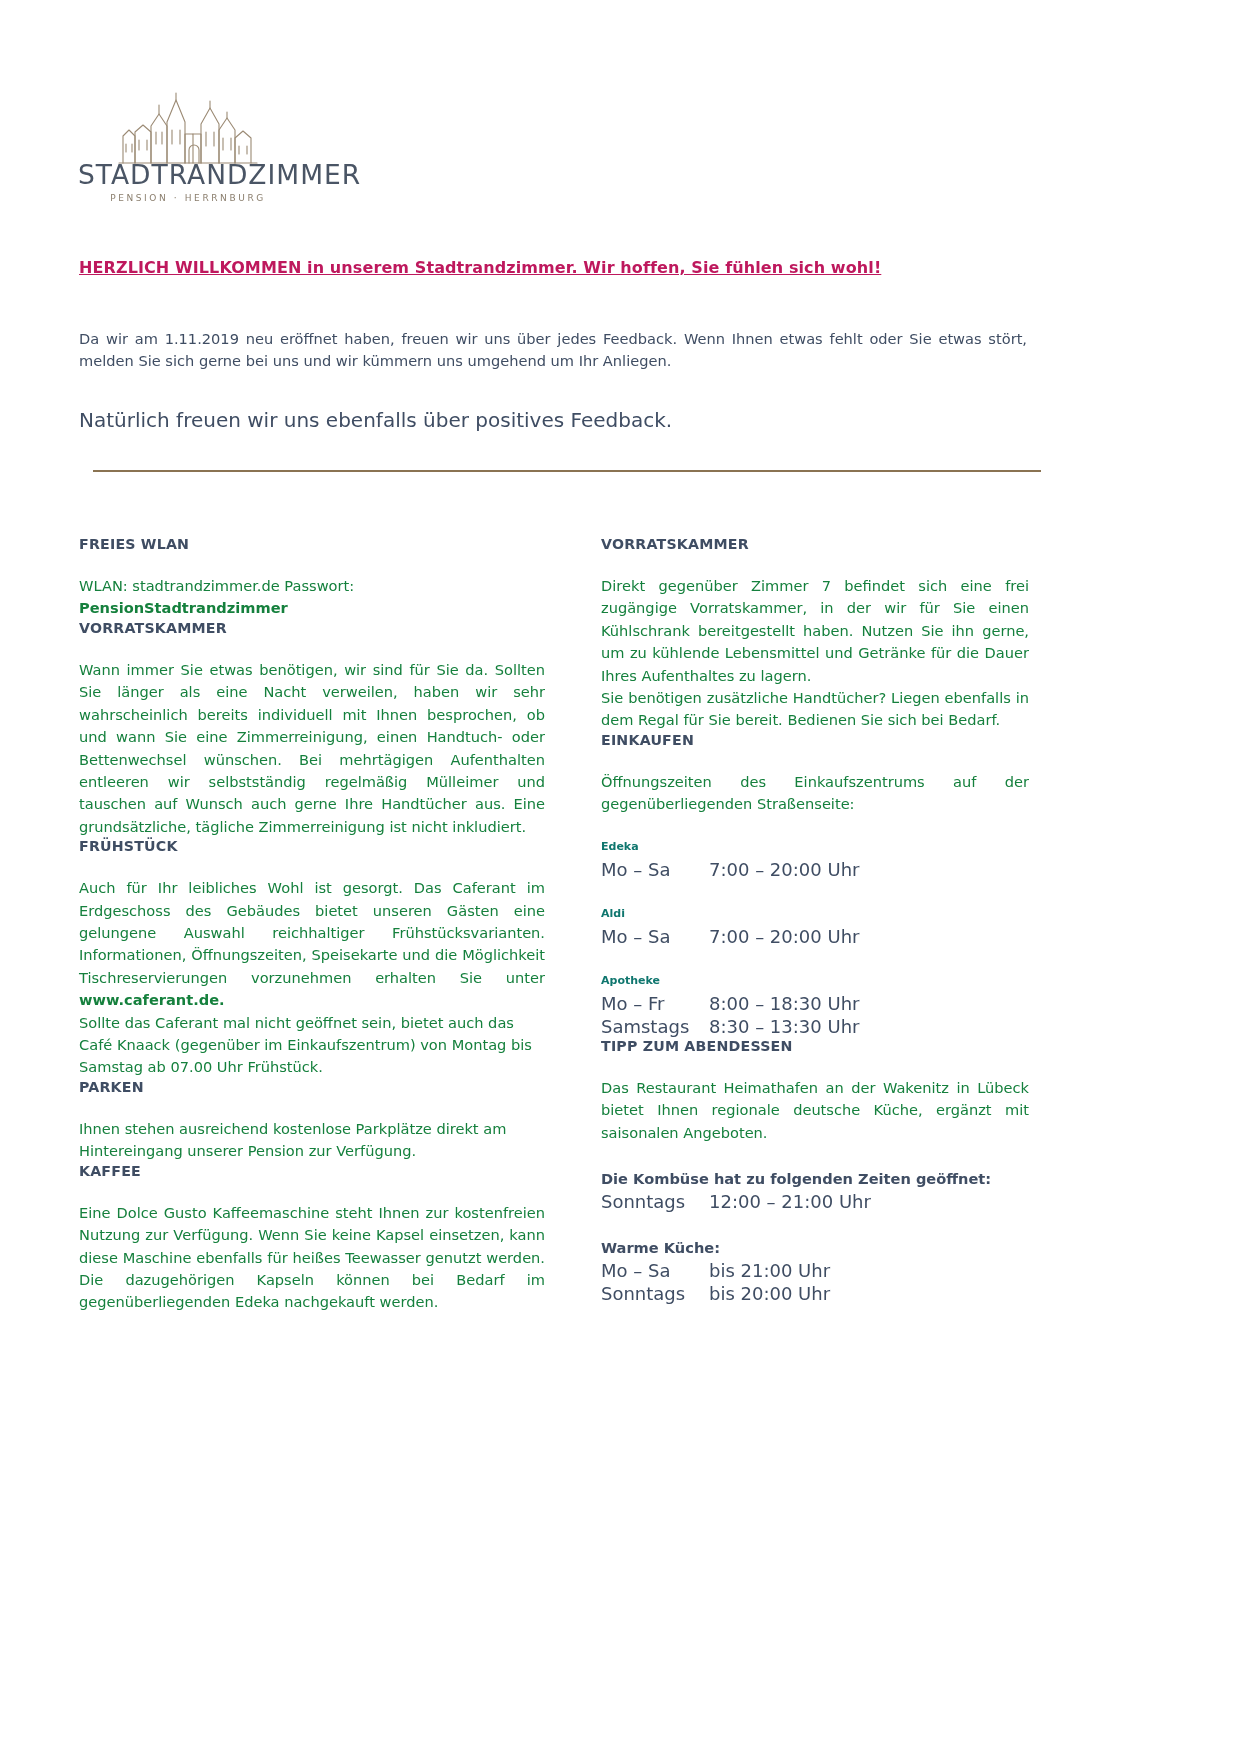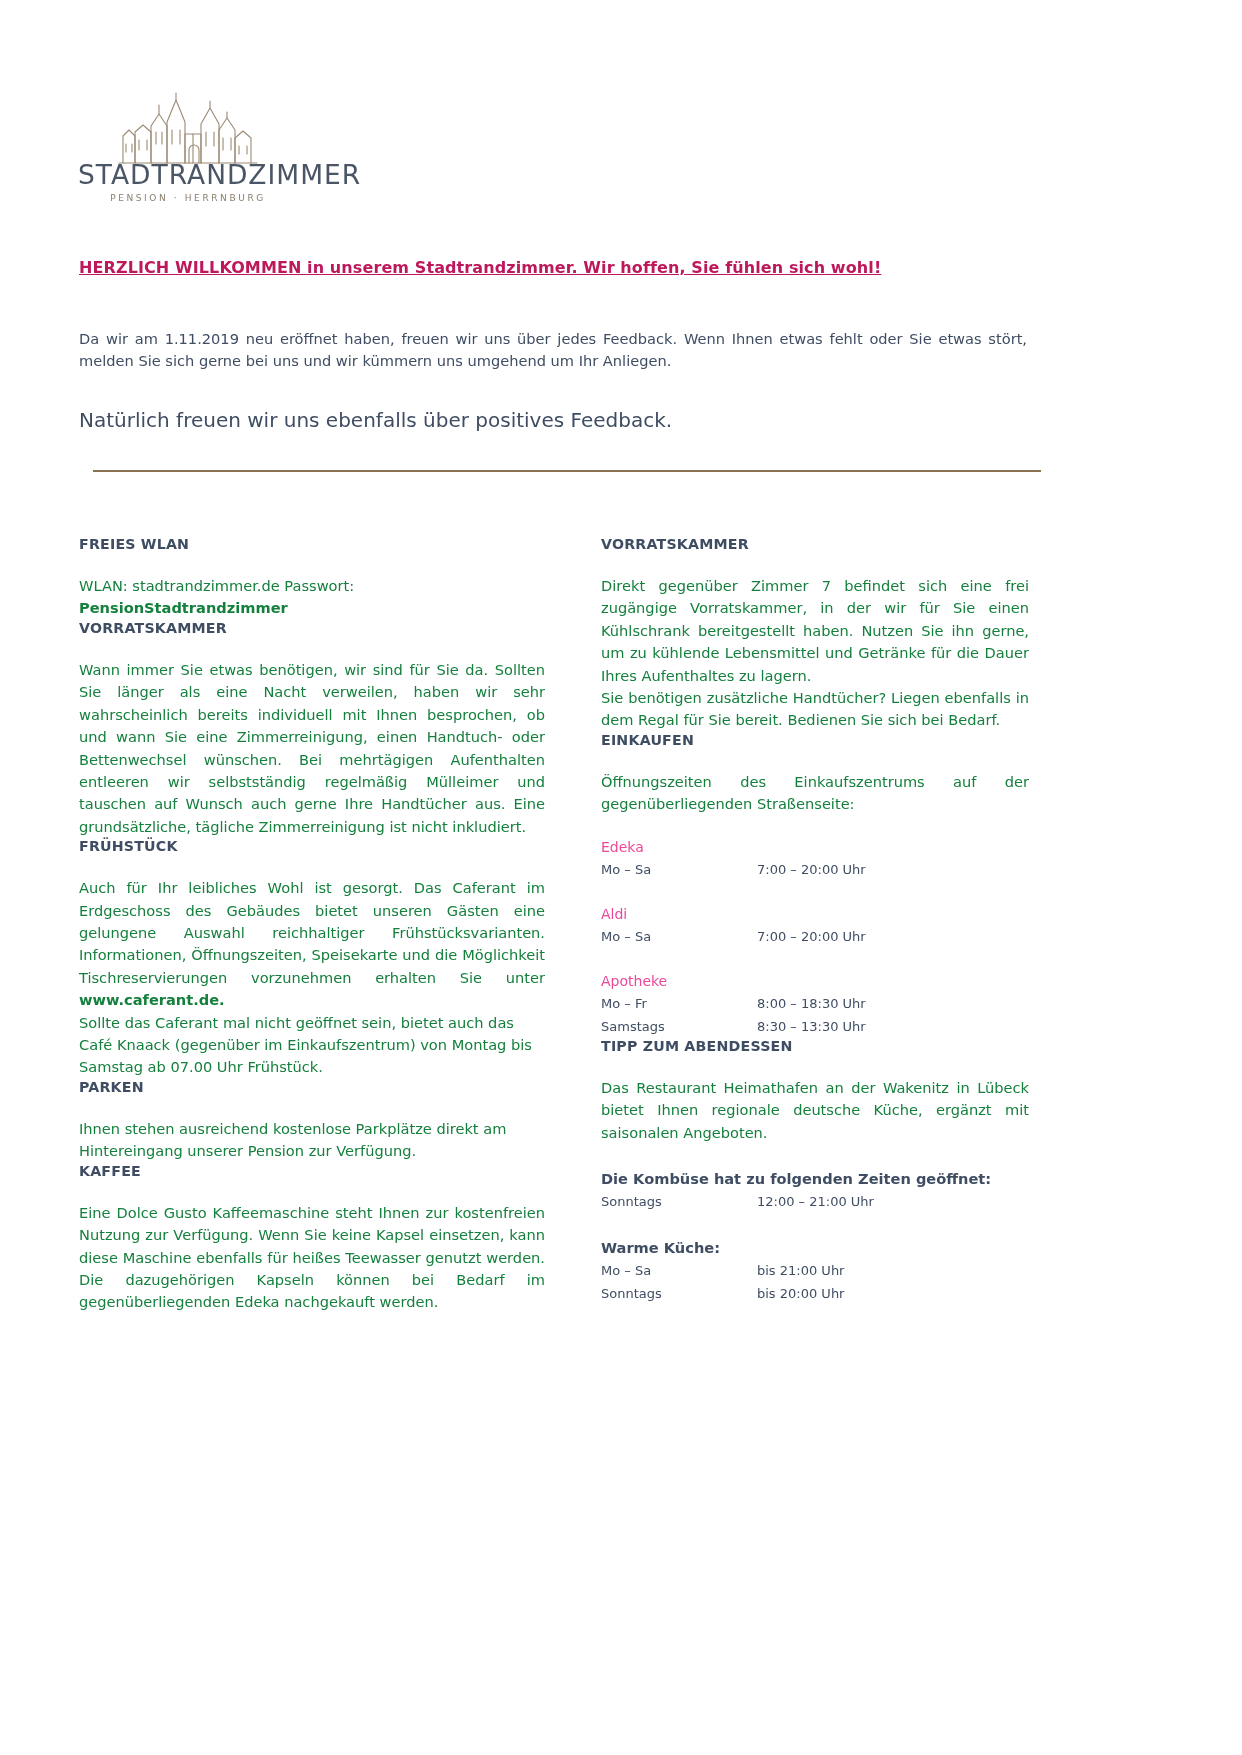--- a/index.html
+++ b/index.html
@@ -112,31 +112,30 @@
   }
   p.body.flow { margin-top: 0; }
   p.body.left { text-align: left; }
   b, .b { font-weight: bold; }
 
   
   .hours { margin-top: 20px; }
   .hours-group { margin-top: 22px; }
   .hours-group:first-child { margin-top: 0; }
   .hours-title {
-    font-size: 14px;
-    font-weight: normal;
-    color: #ec4899;
+    font-size: 11px;
+    font-weight: bold;
+    color: #0f766e;
     line-height: 22px;
   }
   .hours-row {
     display: flex;
-    font-size: 13px;
+    font-size: 18px;
     line-height: 23px;
     color: #3f4d63;
-    gap: 48px;
   }
   .hours-day  { width: 108px; flex: 0 0 108px; }
   .hours-time { flex: 1; }
   .hours-head {
     font-size: 14.6px;
     font-weight: bold;
     color: #3f4d63;
     line-height: 22px;
     margin-top: 24px;
   }

